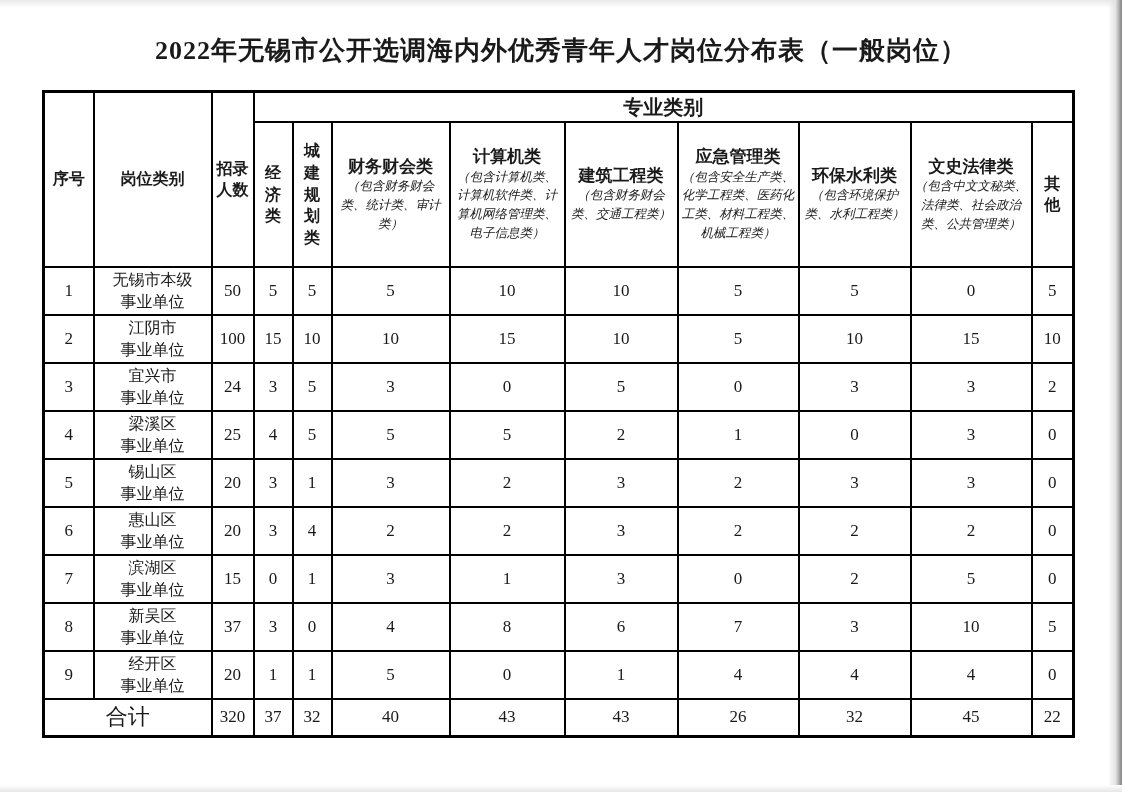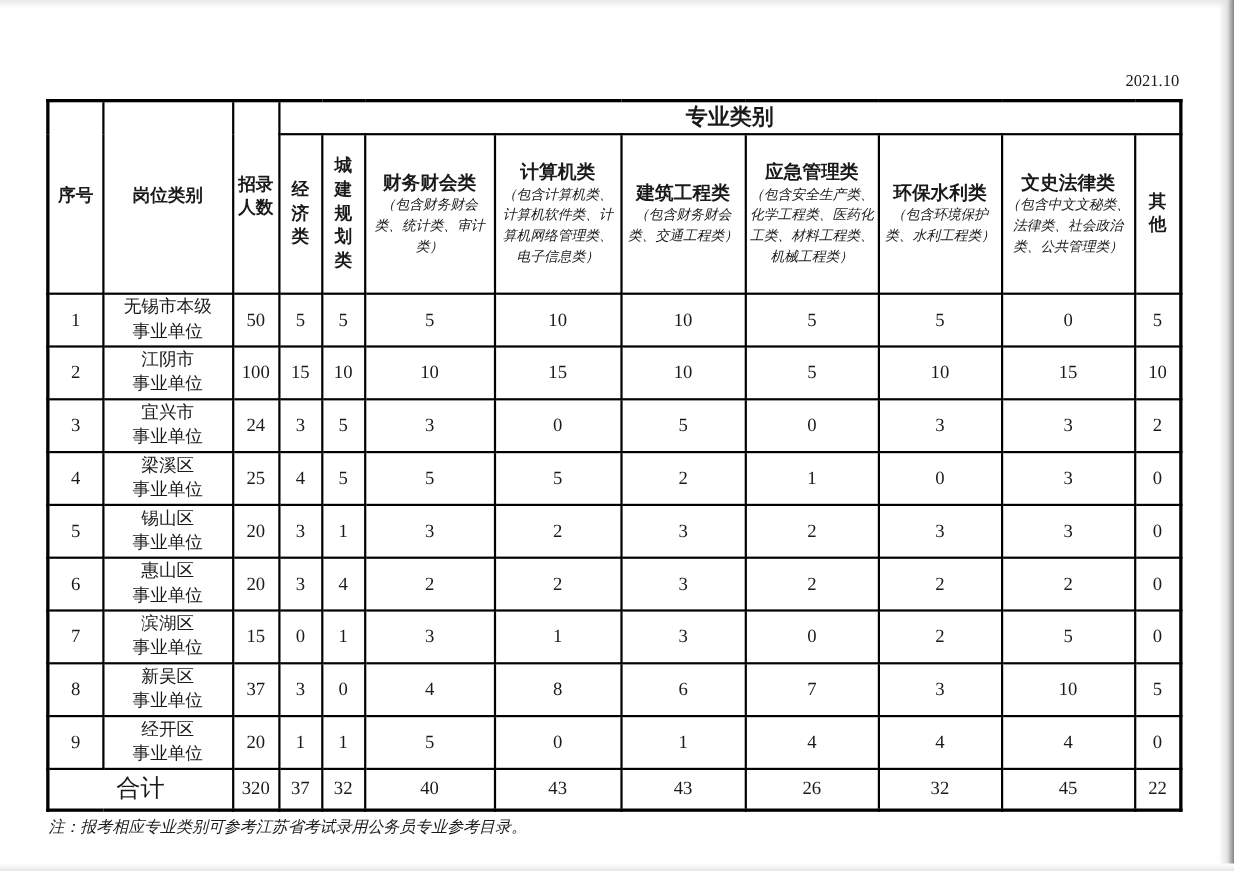--- a/index.html
+++ b/index.html
@@ -62,21 +62,21 @@
   }
 </style>
 </head>
 <body>
 
 <div class="page">
   <div class="edge-top"></div>
   <div class="edge-right"></div>
   <div class="edge-bottom"></div>
 
-  <div class="doc-date">2021.10</div>
+  <div class="doc-title">2022年无锡市公开选调海内外优秀青年人才岗位分布表（一般岗位）</div>
 
   <table class="main">
     <colgroup>
       <col style="width:50px">
         <col style="width:118px">
         <col style="width:42px">
       <col style="width:39px">
         <col style="width:39px">
         <col style="width:118px">
       <col style="width:115px">
@@ -270,14 +270,13 @@
         <td class="num">43</td>
         <td class="num">43</td>
         <td class="num">26</td>
         <td class="num">32</td>
         <td class="num">45</td>
         <td class="num">22</td>
       </tr>
     </tbody>
   </table>
 
-  <div class="doc-note">注：报考相应专业类别可参考江苏省考试录用公务员专业参考目录。</div>
 </div>
 
 </body></html>

